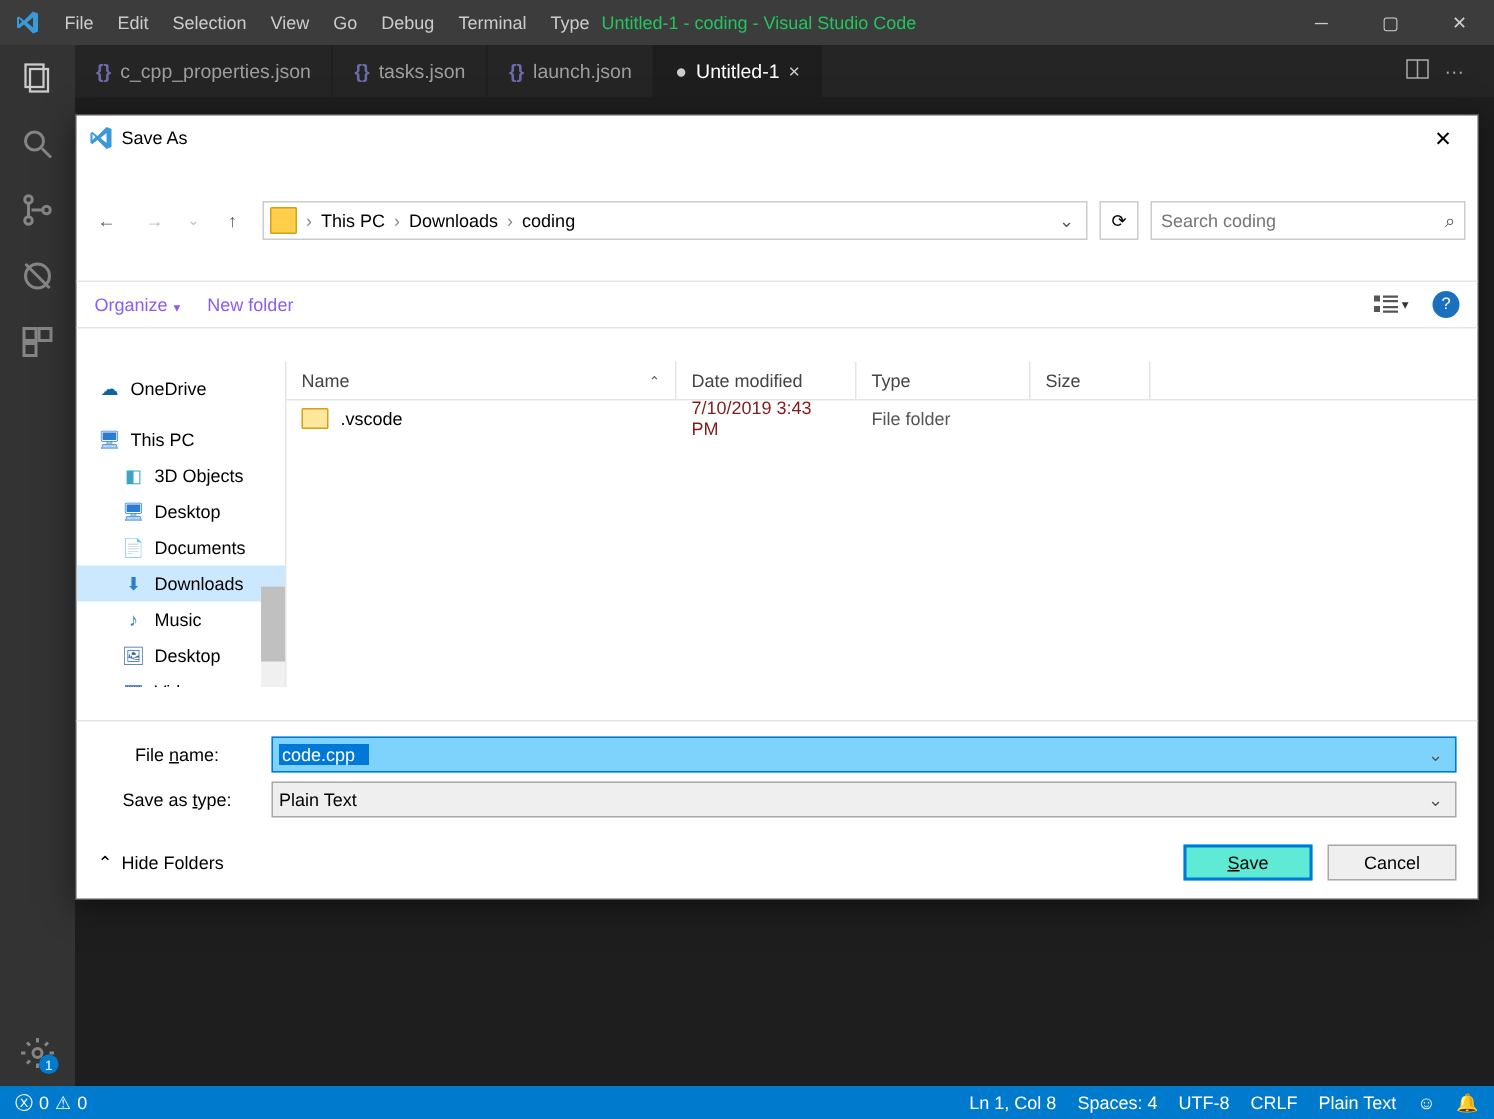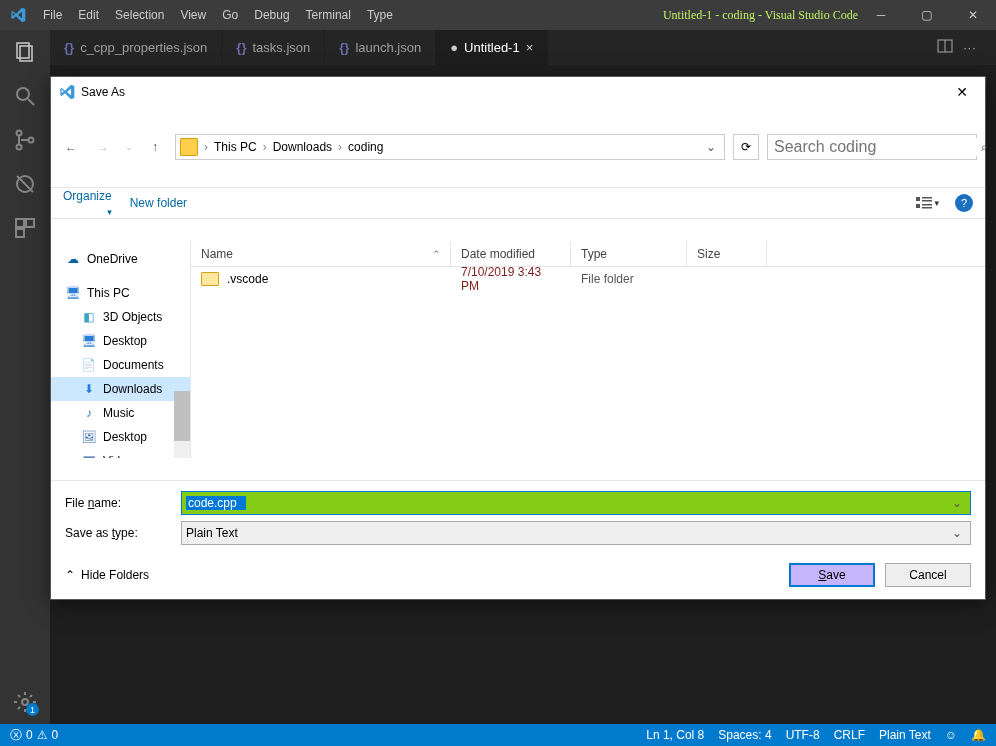--- a/index.html
+++ b/index.html
@@ -3,21 +3,21 @@
 <meta charset="utf-8">
 <style>
 * { margin: 0; padding: 0; box-sizing: border-box; font-family: "Segoe UI", Tahoma, sans-serif; }
 body { width: 996px; height: 746px; background: #1e1e1e; overflow: hidden; position: relative; }
 
 
 .vscode-titlebar { height: 30px; background: #3c3c3c; display: flex; align-items: center; color: #ccc; font-size: 12px; }
 .vscode-titlebar .logo { width: 35px; display:flex; align-items:center; justify-content:center; }
 .vscode-titlebar .menus { display: flex; gap: 0; }
 .vscode-titlebar .menus span { padding: 0 8px; cursor: default; }
-.vscode-titlebar .title-center { flex: 1; text-align: right; color: #bef264; font-family: Liberation Serif, serif; }
+.vscode-titlebar .title-center { flex: 1; text-align: left; color: #22c55e; }
 .vscode-titlebar .win-controls { display:flex; }
 .vscode-titlebar .win-controls .wc { width: 46px; height: 30px; display:flex; align-items:center; justify-content:center; color:#ccc; }
 
 .vscode-tabs { height: 35px; background: #252526; display:flex; align-items:stretch; padding-left: 50px; color:#9e9e9e; font-size: 13px; }
 .vscode-tabs .tab { display:flex; align-items:center; padding: 0 14px; gap:6px; border-right: 1px solid #1e1e1e; cursor: pointer; }
 .vscode-tabs .tab.active { background: #1e1e1e; color:#fff; }
 .vscode-tabs .tab .curly { color:#6c6cac; font-weight:bold; }
 .vscode-tabs .tab .close { color:#ccc; font-size:13px; }
 .vscode-tabs .right-actions { margin-left:auto; display:flex; align-items:center; gap:10px; padding-right:20px; color:#aaa; }
 
@@ -41,25 +41,25 @@
 .dlg-nav { height:36px; border-bottom: none; display:flex; align-items:center; padding:0 8px; gap:8px; font-size:12px; color:#000; }
 .dlg-nav .nav-btn { width:24px; height:24px; display:flex; align-items:center; justify-content:center; color:#555; cursor:pointer; }
 .dlg-nav .nav-btn.disabled { color:#bbb; }
 .dlg-nav .pathbar { flex:1; height:26px; border:1px solid #ccc; display:flex; align-items:center; padding:0 4px; gap:2px; background:#fff; }
 .dlg-nav .pathbar .folder-ico { width:18px; height:18px; background:#ffcf4b; border:1px solid #d4a017; border-radius:1px; margin-right:4px; }
 .dlg-nav .pathbar .crumb { padding:0 4px; cursor:pointer; }
 .dlg-nav .pathbar .sep { color:#888; }
 .dlg-nav .pathbar .dd { margin-left:auto; color:#555; padding:0 4px; }
 .dlg-nav .refresh { width:26px; height:26px; border:1px solid #ccc; display:flex; align-items:center; justify-content:center; cursor:pointer; }
 .dlg-nav .search { width:210px; height:26px; border:1px solid #ccc; display:flex; align-items:center; padding:0 6px; color:#777; }
-.dlg-nav .search input { border:none; outline:none; flex:1; font-size:16px; }
+.dlg-nav .search input { border:none; outline:none; flex:1; font-size:12px; }
 .dlg-nav .search .srch-ico { color:#555; }
 
 .dlg-toolbar { height:32px; border-top:1px solid #e5e5e5; border-bottom:1px solid #e5e5e5; display:flex; align-items:center; padding:0 12px; gap:18px; font-size:12px; }
-.dlg-toolbar .org { color:#0369a1; cursor:pointer; display:flex; gap:4px; align-items:flex-end;flex-direction:column; }
+.dlg-toolbar .org { color:#8b5cf6; cursor:pointer; display:flex; gap:4px; align-items:flex-end; }
 .dlg-toolbar .right-tools { margin-left:auto; display:flex; gap:16px; align-items:center; }
 .dlg-toolbar .view-btn { color:#333; cursor:pointer; display:flex; gap:2px; align-items:center;}
 .dlg-toolbar .help { width:18px; height:18px; border-radius:50%; background:#1a6fbf; color:#fff; display:flex; align-items:center; justify-content:center; font-size:11px; cursor:pointer; }
 
 .dlg-body { flex:1; display:flex; overflow:hidden; }
 .dlg-tree { width:140px; border-right:1px solid #e5e5e5; font-size:12px; padding:6px 0; overflow:hidden; position:relative; }
 .dlg-tree .tree-item { height:24px; display:flex; align-items:center; gap:6px; padding:0 6px 0 14px; cursor:pointer; white-space:nowrap; }
 .dlg-tree .tree-item.sub { padding-left:30px; }
 .dlg-tree .tree-item.selected { background:#cce8ff; }
 .dlg-tree .tico { width:16px; height:16px; display:flex; align-items:center; justify-content:center; flex-shrink:0; }
@@ -74,31 +74,31 @@
 .col-type { width:116px; }
 .col-size { width:80px; }
 .dlg-list-header .sort-ico { margin-left:auto; font-size:9px; color:#666; }
 .dlg-list-rows { flex:1; }
 .dlg-list-rows .row { height:24px; display:flex; align-items:center; }
 .dlg-list-rows .row .cell { padding:0 10px; }
 .dlg-list-rows .folder-ico { width:18px; height:14px; background:#ffe79e; border:1px solid #d4a017; border-radius:1px; display:inline-block; margin-right:8px; vertical-align:middle; }
 
 .dlg-bottom { border-top:1px solid #e5e5e5; padding:10px 14px 12px; font-size:12px; }
 .dlg-bottom .field-row { display:flex; align-items:center; margin-bottom:6px; }
-.dlg-bottom .field-row label { width:116px; text-align:left; padding-right:10px; }
-.dlg-bottom .field-row .combo { flex:1; height:24px; border:1px solid #777; display:flex; align-items:center; padding:0 4px; background:#84cc16; }
+.dlg-bottom .field-row label { width:116px; text-align:center; padding-right:10px; }
+.dlg-bottom .field-row .combo { flex:1; height:24px; border:1px solid #777; display:flex; align-items:center; padding:0 4px; background:#7dd3fc; }
 .dlg-bottom .field-row .combo.type { background:#efefef; border-color:#aaa; }
 .dlg-bottom .field-row .combo input { flex:1; border:none; outline:none; font-size:12px; background:transparent; }
 .dlg-bottom .field-row .combo input.selected-text { background:#0078d7; color:#fff; padding:0 2px; width:60px; flex:0; }
 .dlg-bottom .field-row .combo .dd { color:#555; padding:0 4px; cursor:pointer; }
 .dlg-bottom .actions { display:flex; align-items:center; margin-top:18px; }
 .dlg-bottom .hide-folders { display:flex; align-items:center; gap:6px; cursor:pointer; }
 .dlg-bottom .btns { margin-left:auto; display:flex; gap:10px; }
 .dlg-bottom .btns button { width:86px; height:24px; border:1px solid #aaa; background:#efefef; cursor:pointer; font-size:12px; }
-.dlg-bottom .btns button.primary { border:2px solid #0078d7; background:#c4b5fd; }
+.dlg-bottom .btns button.primary { border:2px solid #0078d7; background:#5eead4; }
 </style>
 </head>
 <body>
 
 <div class="vscode-titlebar">
   <div class="logo">
     <svg width="16" height="16" viewBox="0 0 24 24">
         <path fill="#3b99d8" d="M23 3l-5-2-9 9-5-4-2 1v10l2 1 5-4 9 9 5-2V3zM4 14V8l3 3-3 3zm14 3l-6-5 6-5v10z"></path>
       </svg>
   </div>

